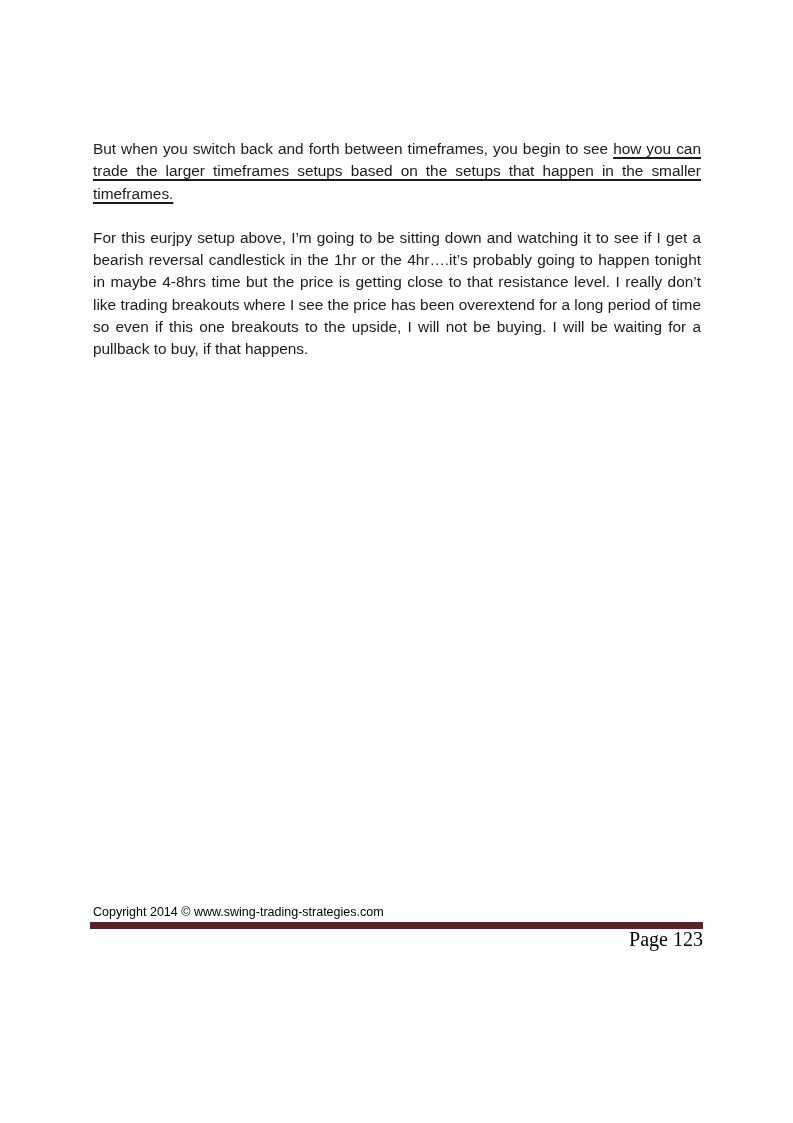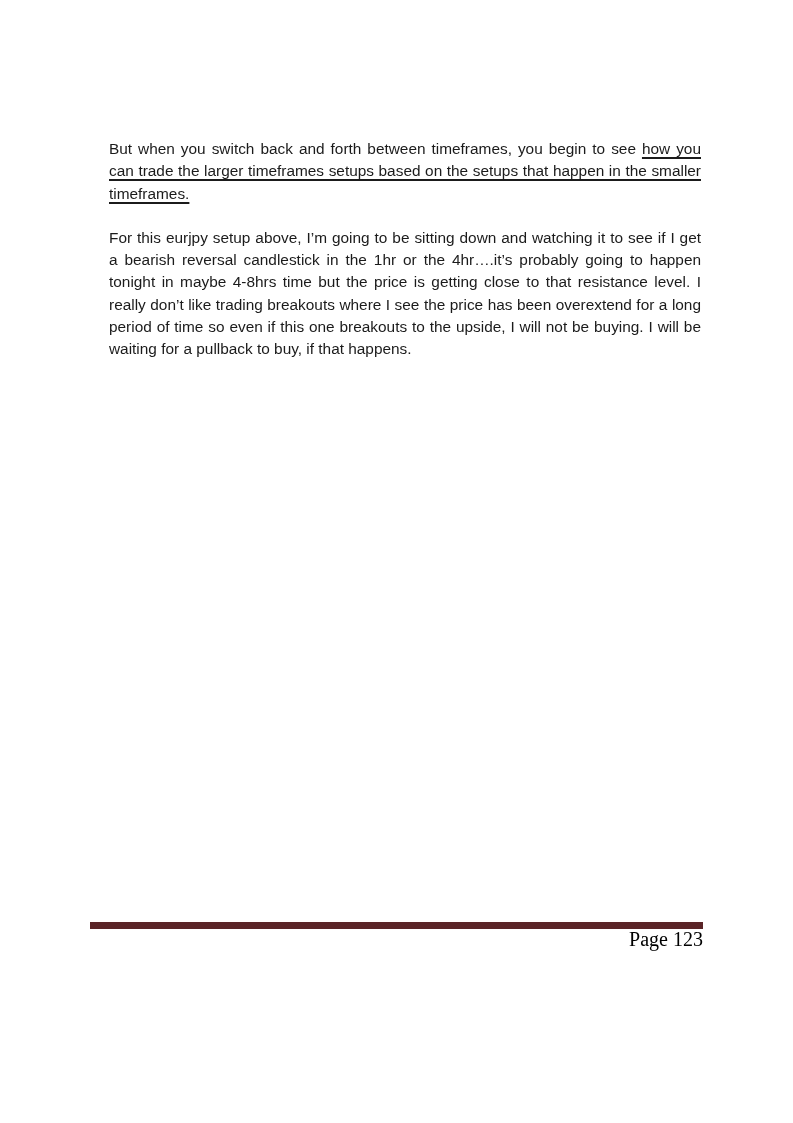--- a/index.html
+++ b/index.html
@@ -20,21 +20,21 @@
     left: 93px;
     top: 138px;
     width: 608px;
     color: #1b1b1b;
     font-size: 15.4px;
     line-height: 22.3px;
     text-align: justify;
     text-align-last: left;
   }
   .body-text p {
-    margin: 0 0 22px 16px;
+    margin: 0 0 22px 0;
   }
   .underlined-passage {
     text-decoration: underline;
     text-decoration-thickness: 1.5px;
     text-underline-offset: 3px;
   }
   .footer-copyright {
     position: absolute;
     left: 93px;
     top: 905px;
@@ -65,18 +65,19 @@
 </head>
 <body>
 
 <div class="page">
 
   <div class="body-text">
     <p><span>But when you switch back and forth between timeframes, you begin to see </span><span class="underlined-passage">how you can trade the larger timeframes setups based on the setups that happen in the smaller timeframes.</span></p>
     <p>For this eurjpy setup above, I’m going to be sitting down and watching it to see if I get a bearish reversal candlestick in the 1hr or the 4hr….it’s probably going to happen tonight in maybe 4-8hrs time but the price is getting close to that resistance level. I really don’t like trading breakouts where I see the price has been overextend for a long period of time so even if this one breakouts to the upside, I will not be buying. I will be waiting for a pullback to buy, if that happens.</p>
   </div>
 
+  <div class="footer-copyright">Copyright 2014 © www.swing-trading-strategies.com</div>
 
   <div class="footer-divider" style="background-color: rgb(90, 36, 39);"></div>
 
   <div class="footer-page-number">Page 123</div>
 
 </div>
 
 </body></html>

